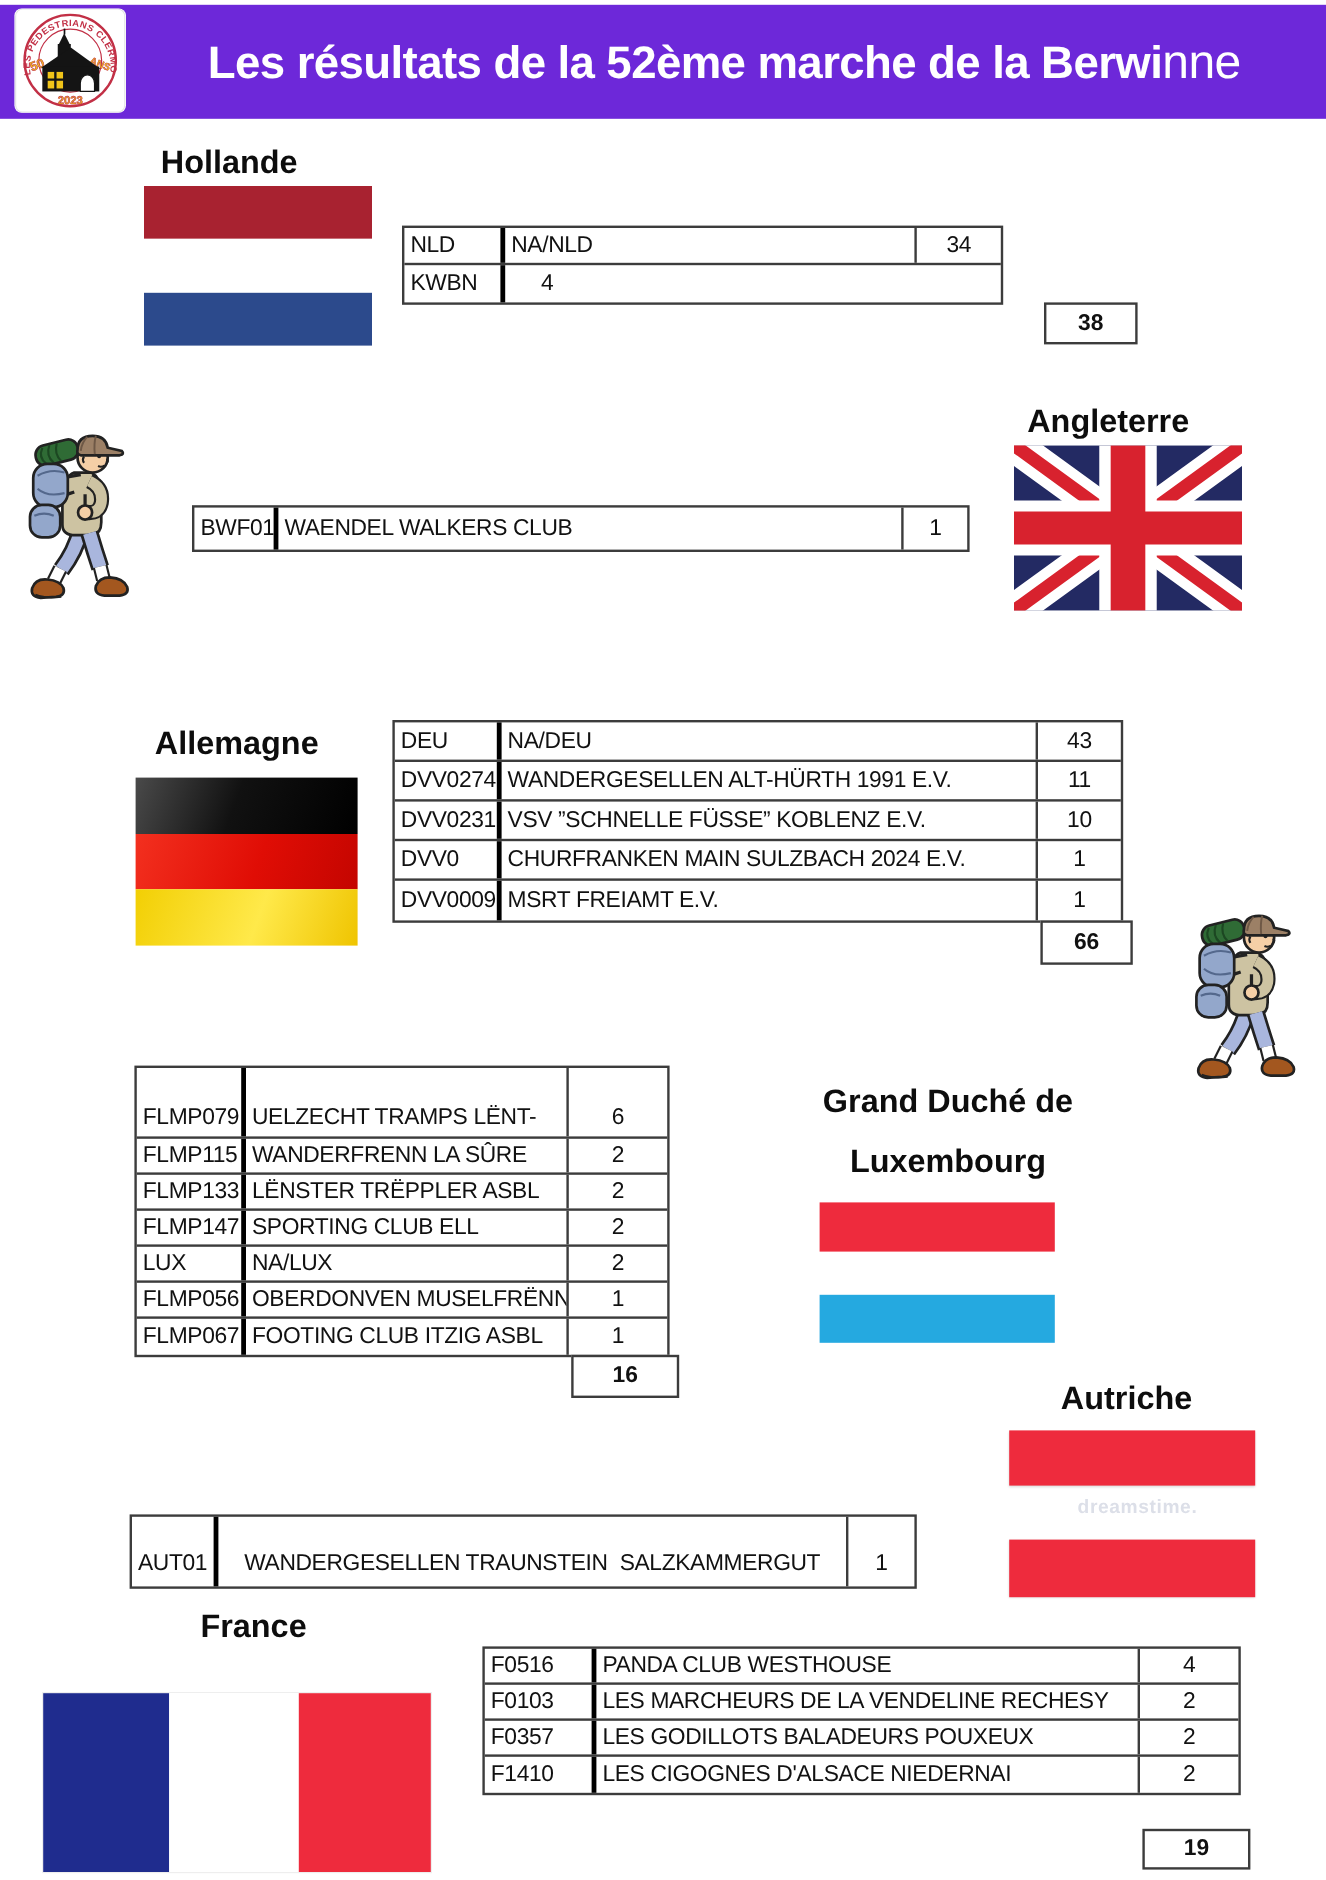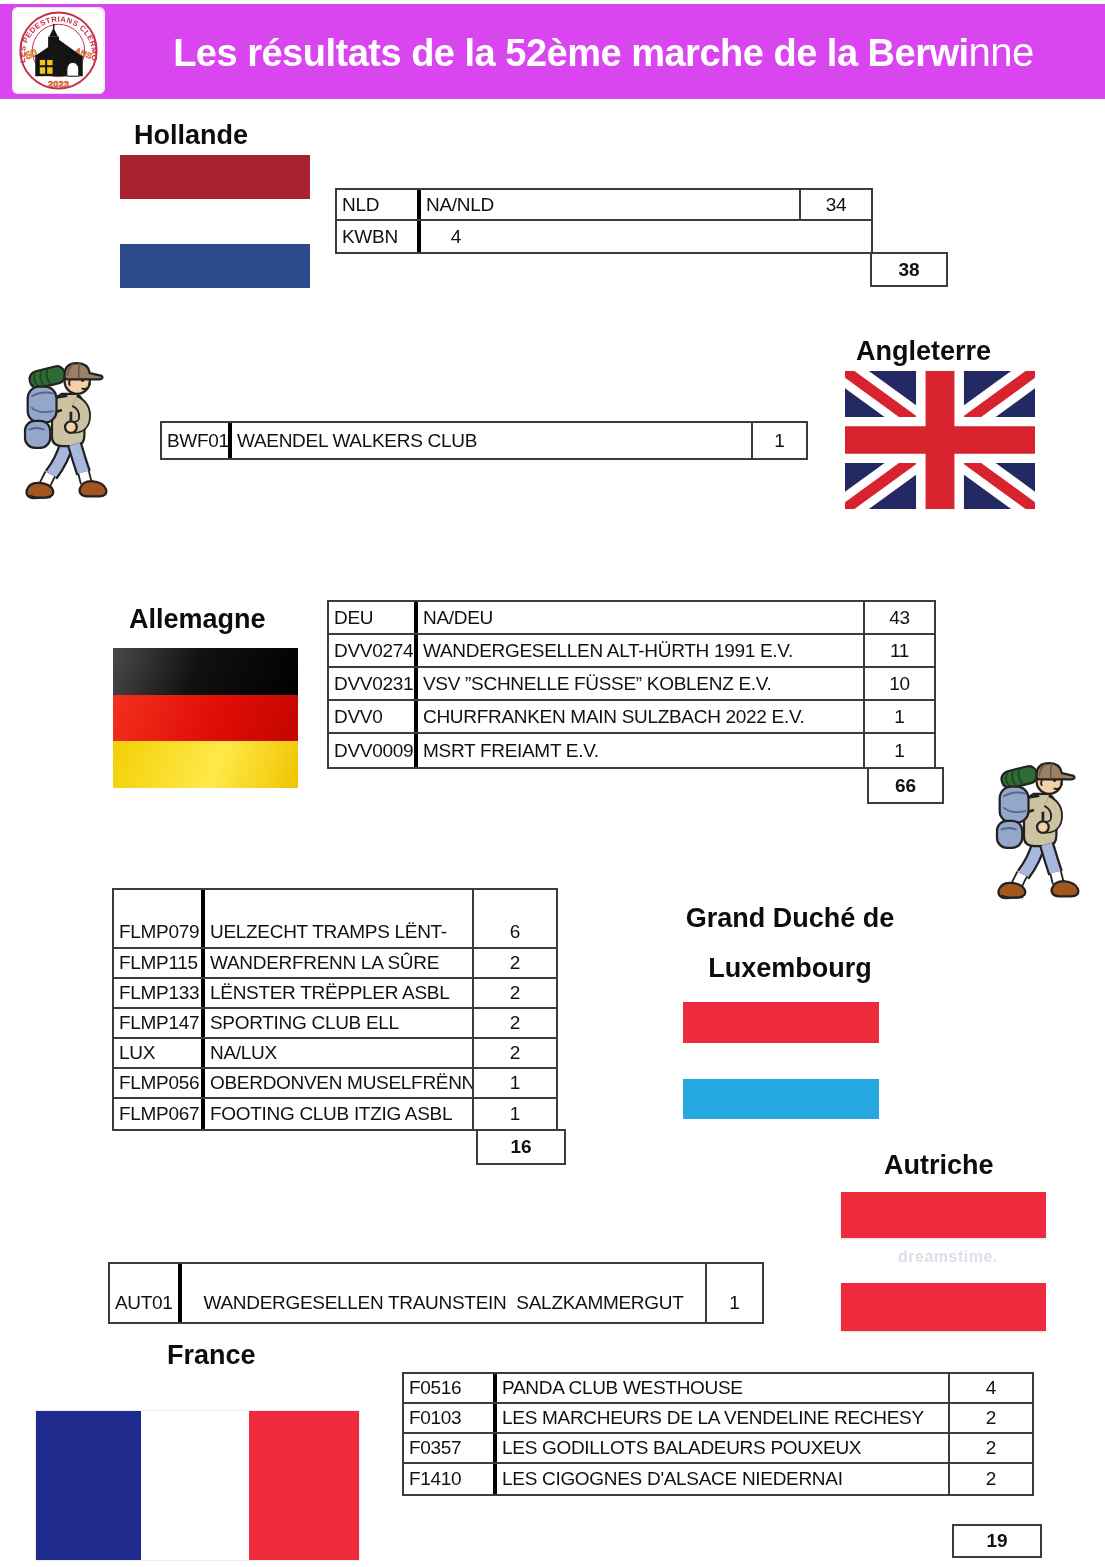--- a/index.html
+++ b/index.html
@@ -1,20 +1,20 @@
 <!DOCTYPE html>
 <html><head>
 <meta charset="utf-8">
 <style>
   html,body{margin:0;padding:0;background:#888;}
   .page{position:relative;width:1105px;height:1567px;background:#ffffff;overflow:hidden;
         font-family:"Liberation Sans",sans-serif;color:#111;margin:0 auto;}
 
   
-  .banner{position:absolute;left:0;top:4px;width:1105px;height:95px;background:#d946ef;}
+  .banner{position:absolute;left:0;top:4px;width:1105px;height:95px;background:#6d28d9;}
   .banner-title{position:absolute;left:110px;right:8px;top:26px;text-align:center;
         font-size:38px;font-weight:700;color:#ffffff;letter-spacing:-0.5px;white-space:nowrap;}
   .banner-title .tail{font-weight:400;font-size:40px;}
   .logo-box{position:absolute;left:12px;top:7px;width:93px;height:87px;background:#fff;border-radius:6px;}
 
   
   .heading{position:absolute;font-size:27px;font-weight:700;color:#0d0d0d;white-space:nowrap;}
   .h-hollande{left:134px;top:120px;}
   .h-angleterre{left:856px;top:336px;}
   .h-allemagne{left:129px;top:604px;}
@@ -46,21 +46,21 @@
   .trow{display:flex;box-sizing:border-box;border-bottom:2px solid #3c3c3c;}
   .trow:last-child{border-bottom:none;}
   .cell{box-sizing:border-box;display:flex;align-items:center;padding:0 5px;
         font-size:19px;letter-spacing:-0.3px;white-space:pre;overflow:hidden;}
   .cell.code{border-right:4px solid #000000;}
   .cell.name{border-right:2px solid #3c3c3c;}
   .cell.count{justify-content:center;padding:0 2px;}
   .total-box{position:absolute;border:2px solid #3c3c3c;background:#fff;display:flex;
         align-items:center;justify-content:center;font-size:19px;font-weight:700;}
 
-  .t-nl{left:335px;top:188px;} .t-nl .trow{height:31px;} .t-nl .code{width:84px;} .t-nl .name{width:380px;} .t-nl .count{width:70px;}
+  .t-nl{left:335px;top:188px;} .t-nl .trow{height:31px;} .t-nl .code{width:84px;} .t-nl .name{width:343px;} .t-nl .count{width:70px;}
   .tb-nl{left:824px;top:252px;width:74px;height:31px;margin-left:46px;}
 
   .t-en{left:160px;top:421px;} .t-en .trow{height:35px;} .t-en .code{width:70px;} .t-en .name{width:521px;} .t-en .count{width:53px;}
 
   .t-de{left:327px;top:600px;} .t-de .trow{height:33px;} .t-de .code{width:89px;} .t-de .name{width:447px;} .t-de .count{width:69px;}
   .tb-de{left:867px;top:767px;width:73px;height:33px;}
 
   .t-lu{left:112px;top:888px;} .t-lu .trow{height:30px;} .t-lu .code{width:91px;} .t-lu .name{width:269px;} .t-lu .count{width:82px;}
   .t-lu .trow:first-child{height:59px;}
   .t-lu .trow:first-child .cell{align-items:flex-end;padding-bottom:4px;}
@@ -216,21 +216,21 @@
       <div class="cell name">WANDERGESELLEN ALT-HÜRTH 1991 E.V.</div>
       <div class="cell count">11</div>
     </div>
     <div class="trow">
       <div class="cell code">DVV0231</div>
       <div class="cell name">VSV ”SCHNELLE FÜSSE” KOBLENZ E.V.</div>
       <div class="cell count">10</div>
     </div>
     <div class="trow">
       <div class="cell code">DVV0</div>
-      <div class="cell name">CHURFRANKEN MAIN SULZBACH 2022 E.V.</div>
+      <div class="cell name">CHURFRANKEN MAIN SULZBACH 2024 E.V.</div>
       <div class="cell count">1</div>
     </div>
     <div class="trow">
       <div class="cell code">DVV0009</div>
       <div class="cell name">MSRT FREIAMT E.V.</div>
       <div class="cell count">1</div>
     </div>
   </div>
   <div class="total-box tb-de">66</div>
 

